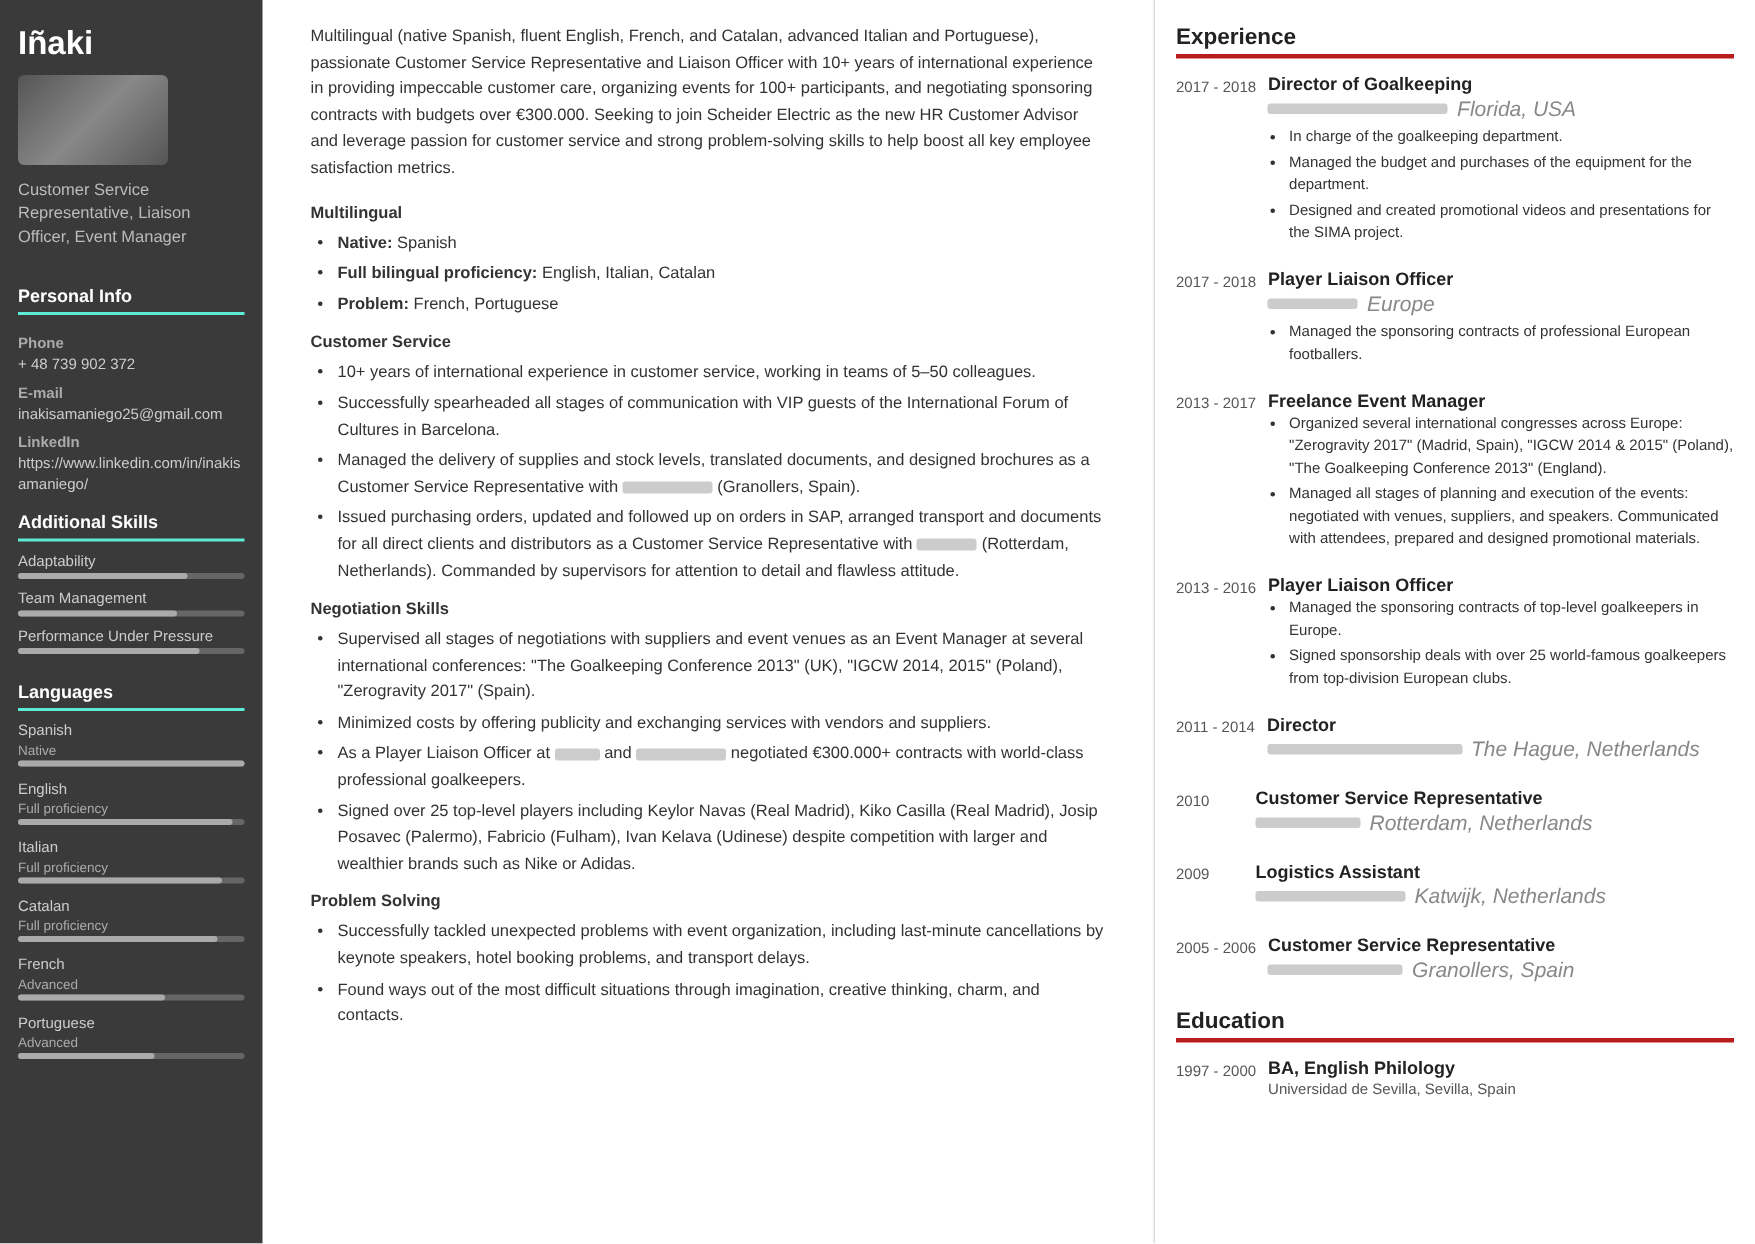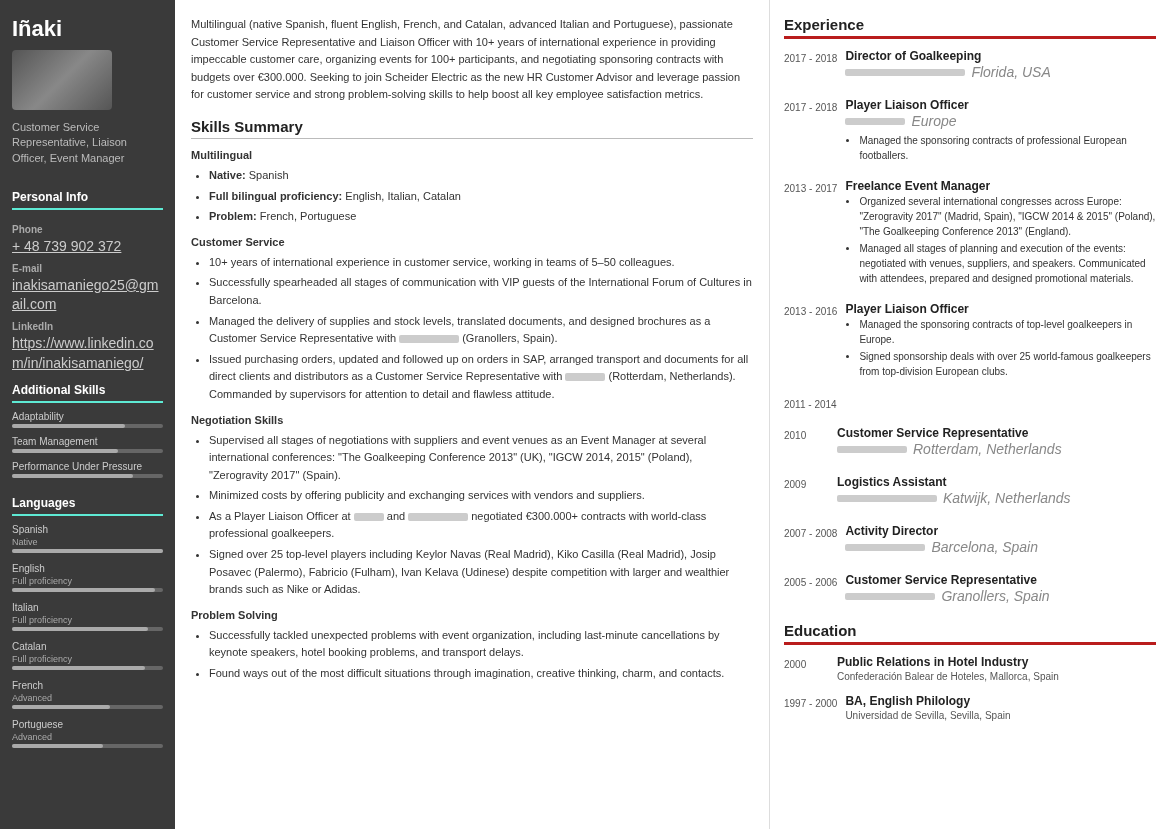--- a/index.html
+++ b/index.html
@@ -52,25 +52,24 @@
       margin-top: 10px;
     }
     .info-label {
       font-size: 10px;
       font-weight: bold;
       color: #aaa;
       margin-top: 6px;
       margin-bottom: 2px;
     }
     .info-value {
-      font-size: 14px;
+      font-size: 10px;
       color: #ccc;
       word-break: break-all;
       line-height: 1.4;
-      text-decoration: underline;
     }
     .skill-item {
       margin-bottom: 8px;
     }
     .skill-name {
       font-size: 10px;
       color: #ccc;
       margin-bottom: 2px;
     }
     .skill-bar-bg {
@@ -105,21 +104,21 @@
     }
     .lang-bar-fill {
       height: 4px;
       background: #aaa;
       border-radius: 2px;
     }
 
     
     .main-content {
       flex: 1;
-      padding: 16px 16px;
+      padding: 16px 32px;
       border-right: 1px solid #ddd;
       overflow: hidden;
     }
     .summary-text {
       font-size: 11px;
       line-height: 1.6;
       color: #333;
       margin-bottom: 14px;
     }
     .section-title {
@@ -336,21 +335,20 @@
     <div class="lang-bar-bg">
       <div class="lang-bar-fill" style="width:60%"></div>
     </div>
   </div>
     </div>
 </div>
 
 <div class="main-content">
   <p class="summary-text">Multilingual (native Spanish, fluent English, French, and Catalan, advanced Italian and Portuguese), passionate Customer Service Representative and Liaison Officer with 10+ years of international experience in providing impeccable customer care, organizing events for 100+ participants, and negotiating sponsoring contracts with budgets over €300.000. Seeking to join Scheider Electric as the new HR Customer Advisor and leverage passion for customer service and strong problem-solving skills to help boost all key employee satisfaction metrics.</p>
 
-  <div class="section-title">Skills Summary</div>
 
   <div class="subsection-title">Multilingual</div>
   <ul class="bullet-list" id="multilingual-list">
       <li><b>Native:</b> Spanish</li>
       <li><b>Full bilingual proficiency:</b> English, Italian, Catalan</li>
       <li><b>Problem:</b> French, Portuguese</li>
     </ul>
 
   <div class="subsection-title">Customer Service</div>
   <ul class="bullet-list" id="customer-service-list">
@@ -380,20 +378,25 @@
   <div id="experience-container">
       <div class="exp-item">
     <div class="exp-year">2017 -
 2018</div>
     <div class="exp-body">
       <div class="exp-job-title">Director of Goalkeeping</div>
       <div class="exp-company-line">
       <span class="exp-company-redacted" style="width:120px"></span>
       <span class="exp-location">Florida, USA</span>
     </div>
+      <ul class="exp-bullets">
+            <li>In charge of the goalkeeping department.</li>
+            <li>Managed the budget and purchases of the equipment for the department.</li>
+            <li>Designed and created promotional videos and presentations for the SIMA project.</li>
+          </ul>
     </div>
   </div>
       <div class="exp-item">
     <div class="exp-year">2017 -
 2018</div>
     <div class="exp-body">
       <div class="exp-job-title">Player Liaison Officer</div>
       <div class="exp-company-line">
       <span class="exp-company-redacted" style="width:60px"></span>
       <span class="exp-location">Europe</span>
@@ -423,20 +426,28 @@
 
       <ul class="exp-bullets">
             <li>Managed the sponsoring contracts of top-level goalkeepers in Europe.</li>
             <li>Signed sponsorship deals with over 25 world-famous goalkeepers from top-division European clubs.</li>
           </ul>
     </div>
   </div>
       <div class="exp-item">
     <div class="exp-year">2011 -
 2014</div>
+    <div class="exp-body">
+      <div class="exp-job-title">Director</div>
+      <div class="exp-company-line">
+      <span class="exp-company-redacted" style="width:130px"></span>
+      <span class="exp-location">The Hague, Netherlands</span>
+    </div>
+
+    </div>
   </div>
       <div class="exp-item">
     <div class="exp-year">2010</div>
     <div class="exp-body">
       <div class="exp-job-title">Customer Service Representative</div>
       <div class="exp-company-line">
       <span class="exp-company-redacted" style="width:70px"></span>
       <span class="exp-location">Rotterdam, Netherlands</span>
     </div>
 
@@ -447,54 +458,35 @@
     <div class="exp-body">
       <div class="exp-job-title">Logistics Assistant</div>
       <div class="exp-company-line">
       <span class="exp-company-redacted" style="width:100px"></span>
       <span class="exp-location">Katwijk, Netherlands</span>
     </div>
 
     </div>
   </div>
       <div class="exp-item">
-    <div class="exp-year">2007 -
-2008</div>
-    <div class="exp-body">
-      <div class="exp-job-title">Activity Director</div>
-      <div class="exp-company-line">
-      <span class="exp-company-redacted" style="width:80px"></span>
-      <span class="exp-location">Barcelona, Spain</span>
-    </div>
-
-    </div>
-  </div>
-      <div class="exp-item">
     <div class="exp-year">2005 -
 2006</div>
     <div class="exp-body">
       <div class="exp-job-title">Customer Service Representative</div>
       <div class="exp-company-line">
       <span class="exp-company-redacted" style="width:90px"></span>
       <span class="exp-location">Granollers, Spain</span>
     </div>
 
     </div>
   </div>
     </div>
 
   <div class="right-section-title">Education</div>
   <div id="education-container">
-      <div class="edu-item">
-    <div class="edu-year">2000</div>
-    <div class="edu-body">
-      <div class="edu-degree">Public Relations in Hotel Industry</div>
-      <div class="edu-school">Confederación Balear de Hoteles, Mallorca, Spain</div>
-    </div>
-  </div>
       <div class="edu-item">
     <div class="edu-year">1997 -
 2000</div>
     <div class="edu-body">
       <div class="edu-degree">BA, English Philology</div>
       <div class="edu-school">Universidad de Sevilla, Sevilla, Spain</div>
     </div>
   </div>
     </div>
 </div>

